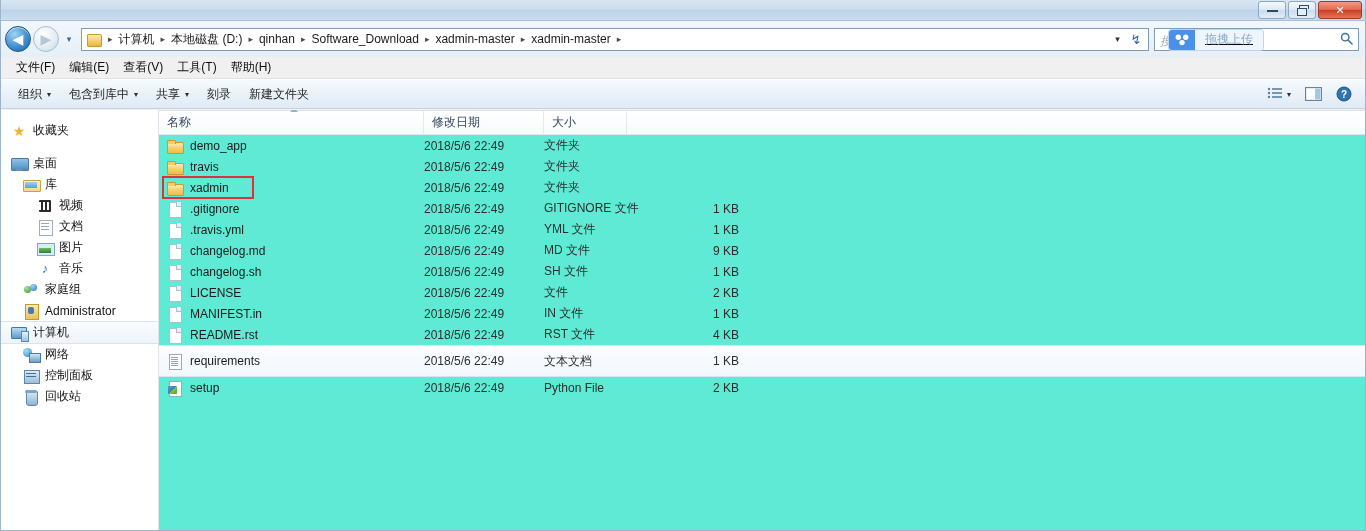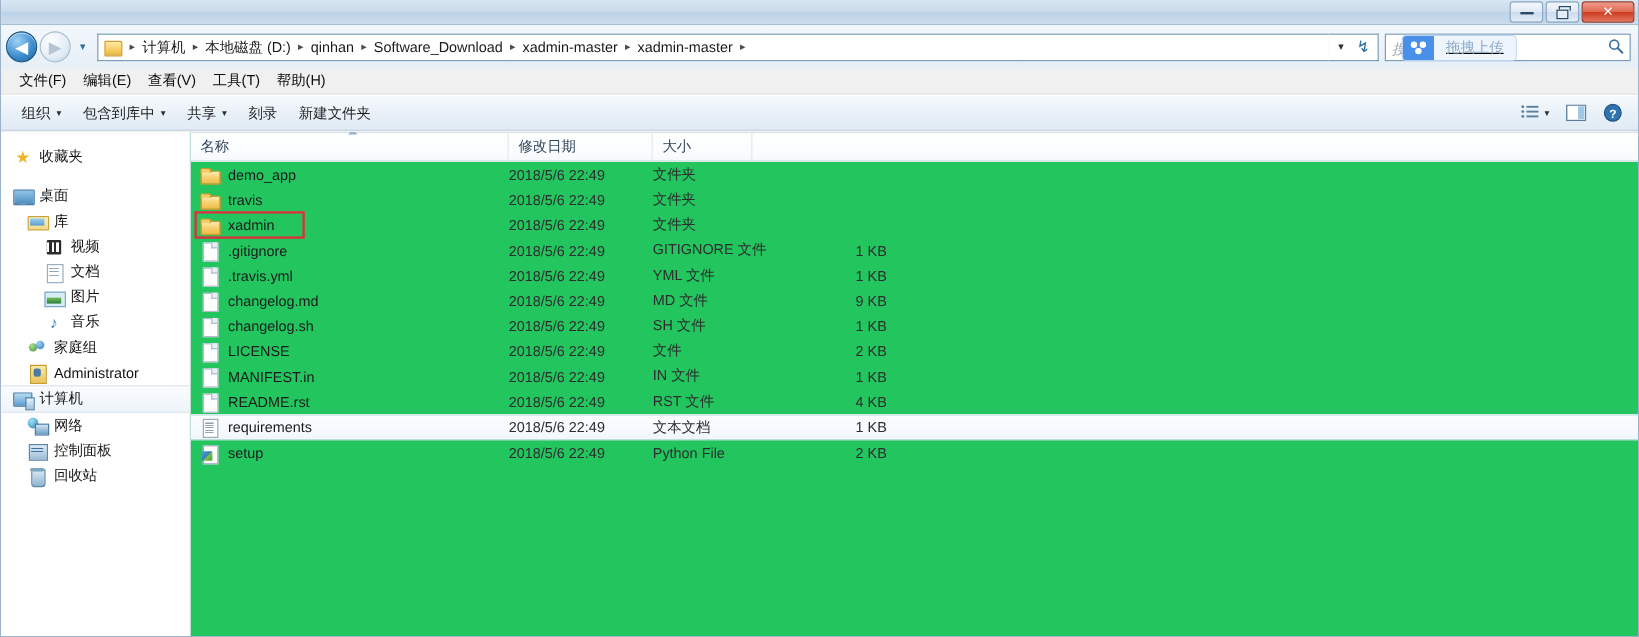--- a/index.html
+++ b/index.html
@@ -325,21 +325,21 @@
   }
   .ico-recycle:after {
     content:''; position:absolute; left:2px; top:1px; width:12px; height:3px;
     background:#7fa4c0; border-radius:2px;
   }
 
   
   .listpane {
     flex: 1 1 auto;
     position: relative;
-    background: #22c55e;
+    background: #5eead4;
     overflow: hidden;
   }
   .colhead {
     display: flex;
     height: 25px;
     background: linear-gradient(to bottom,#ffffff 0%,#f7fafc 100%);
     border-bottom: 1px solid #e0e6eb;
     position: relative;
   }
   .colhead:before {
@@ -372,21 +372,21 @@
     display: flex; align-items: center;
     height: 21px;
     font-size: 12px;
     color: #1b1b1b;
     position: relative;
   }
   .row.hl {
     background: linear-gradient(to bottom,#fbfdff 0%,#f2f7fc 100%);
     border-top: 1px solid #d6e3f0;
     border-bottom: 1px solid #d6e3f0;
-    height: 22px;
+    height: 32px;
   }
   .cell { display:flex; align-items:center; height:21px;text-align:right; }
   .cell.c-name { width: 265px; flex: 0 0 265px; padding-left: 8px; gap: 7px; }
   .cell.c-date { width: 120px; flex: 0 0 120px; color:#2d2d2d; }
   .cell.c-type { width: 120px; flex: 0 0 120px; color:#2d2d2d; }
   .cell.c-size { width: 83px; flex: 0 0 83px; justify-content: flex-end; padding-right: 8px; color:#2d2d2d; }
 
   
   .fico { width: 16px; height: 16px; position: relative; flex: 0 0 16px; }
   .fico-folder:before {

